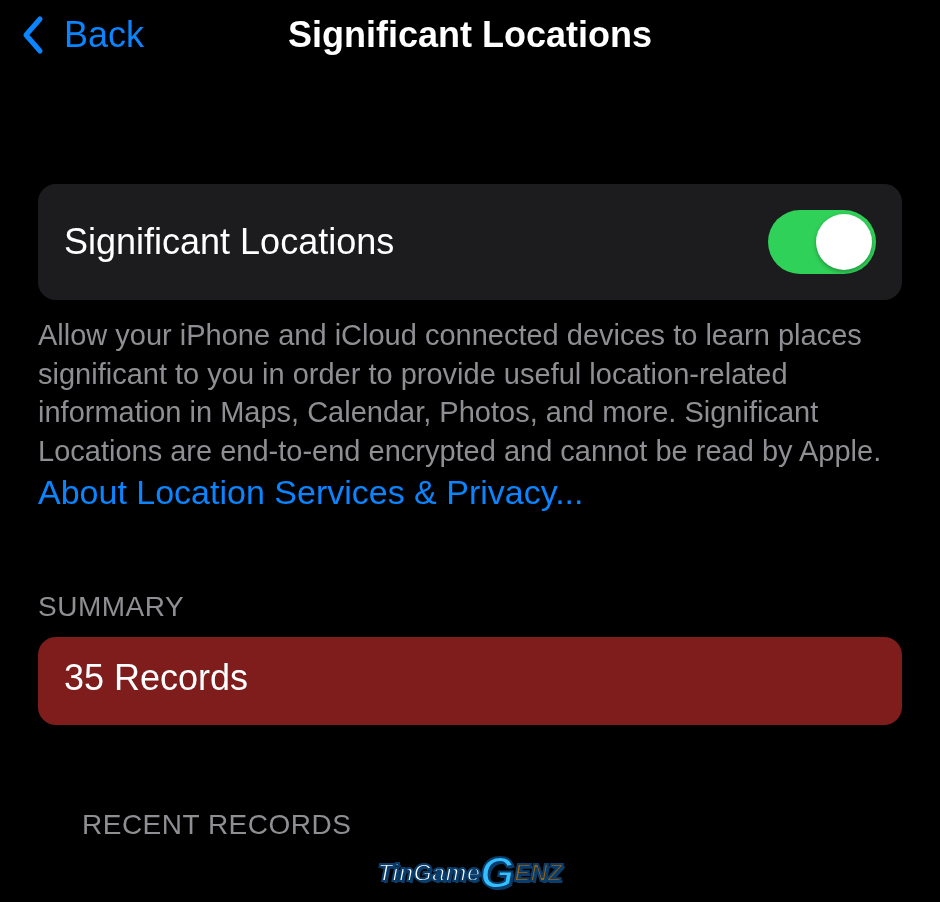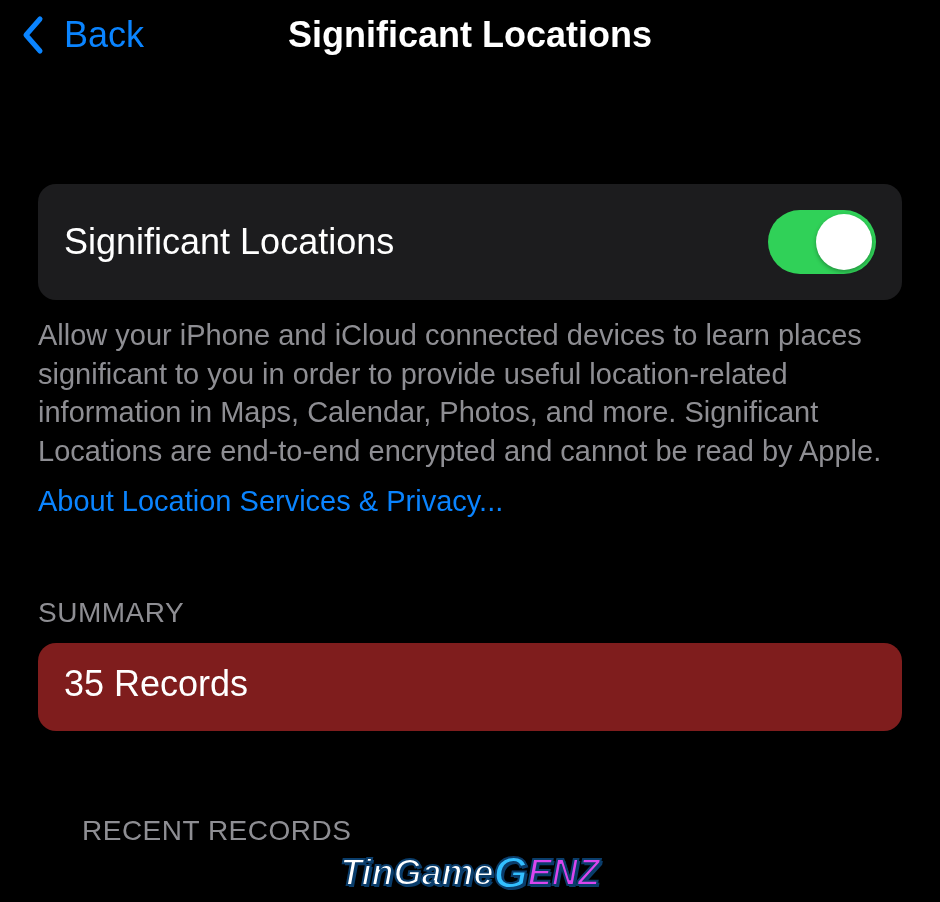--- a/index.html
+++ b/index.html
@@ -77,24 +77,24 @@
       box-shadow: 0 2px 4px rgba(0,0,0,0.3);
     }
     .description {
       color: #8e8e93;
       font-size: 29px;
       line-height: 1.33;
       padding: 16px 0 0 0;
     }
     .privacy-link {
       color: #0a84ff;
-      font-size: 29px;
+      font-size: 34px;
       cursor: pointer;
       display: inline-block;
-      margin-top: 12px;
+      margin-top: 0px;
     }
     .section-header {
       color: #8e8e93;
       font-size: 28px;
       font-weight: 400;
       letter-spacing: 0.5px;
       margin-top: 76px;
       margin-bottom: 14px;
     }
     .summary-card {
@@ -124,38 +124,38 @@
       position: absolute;
       bottom: 4px;
       left: 50%;
       transform: translateX(-50%);
       display: flex;
       align-items: center;
       gap: 0;
     }
     .watermark-text {
       font-family: Arial, sans-serif;
-      font-size: 36px;
+      font-size: 24px;
       font-weight: 900;
       font-style: italic;
       letter-spacing: 0px;
     }
     .wm-tin {
       color: #fff;
       -webkit-text-stroke: 2px #0a3d6b;
       text-shadow: 2px 2px 0 #0a3d6b;
     }
     .wm-g {
       color: #33bfff;
       -webkit-text-stroke: 2px #0a3d6b;
       text-shadow: 2px 2px 0 #0a3d6b;
       font-size: 44px;
     }
     .wm-enz {
-      color: #d946ef;
+      color: #a16207;
       -webkit-text-stroke: 2px #0a3d6b;
       text-shadow: 2px 2px 0 #0a3d6b;
     }
   </style>
 </head>
 <body>
 
 <div class="header">
   <div class="back-button">
     <svg class="back-chevron" viewBox="0 0 24 40" fill="none">

